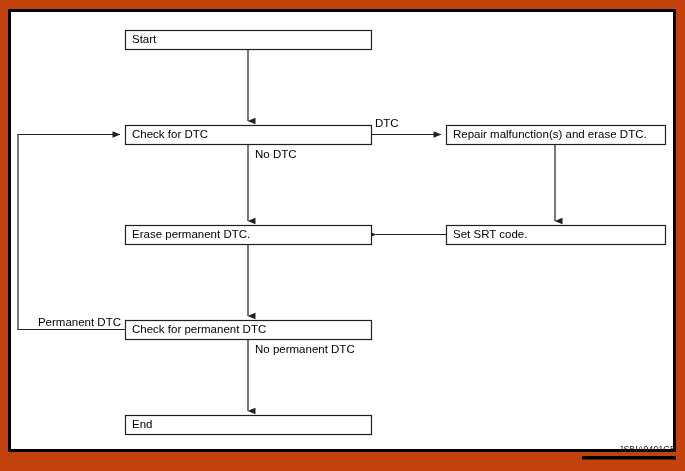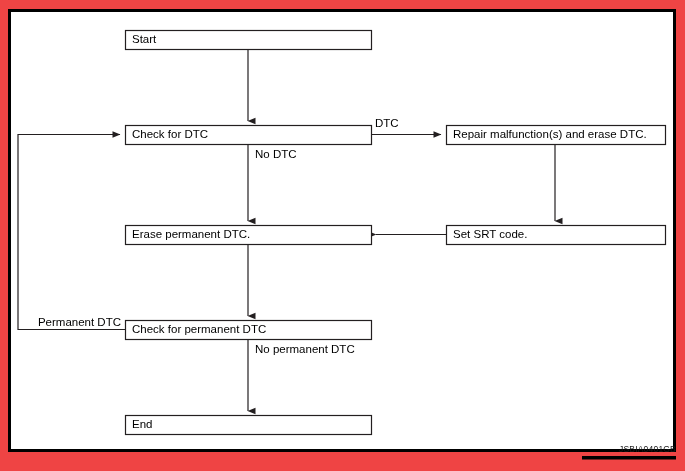--- a/index.html
+++ b/index.html
@@ -12,21 +12,21 @@
     width: 685px;
     height: 471px;
     font-family: "Liberation Sans", sans-serif;
     color: #000000;
     overflow: hidden;
   }
   #figure {
     position: relative;
     width: 685px;
     height: 471px;
-    background: #ef4444;
+    background: #c2410c;
   }
   #flow-svg {
     position: absolute;
     left: 0;
     top: 0;
     width: 685px;
     height: 471px;
     display: block;
   }
   .frame-rect {

